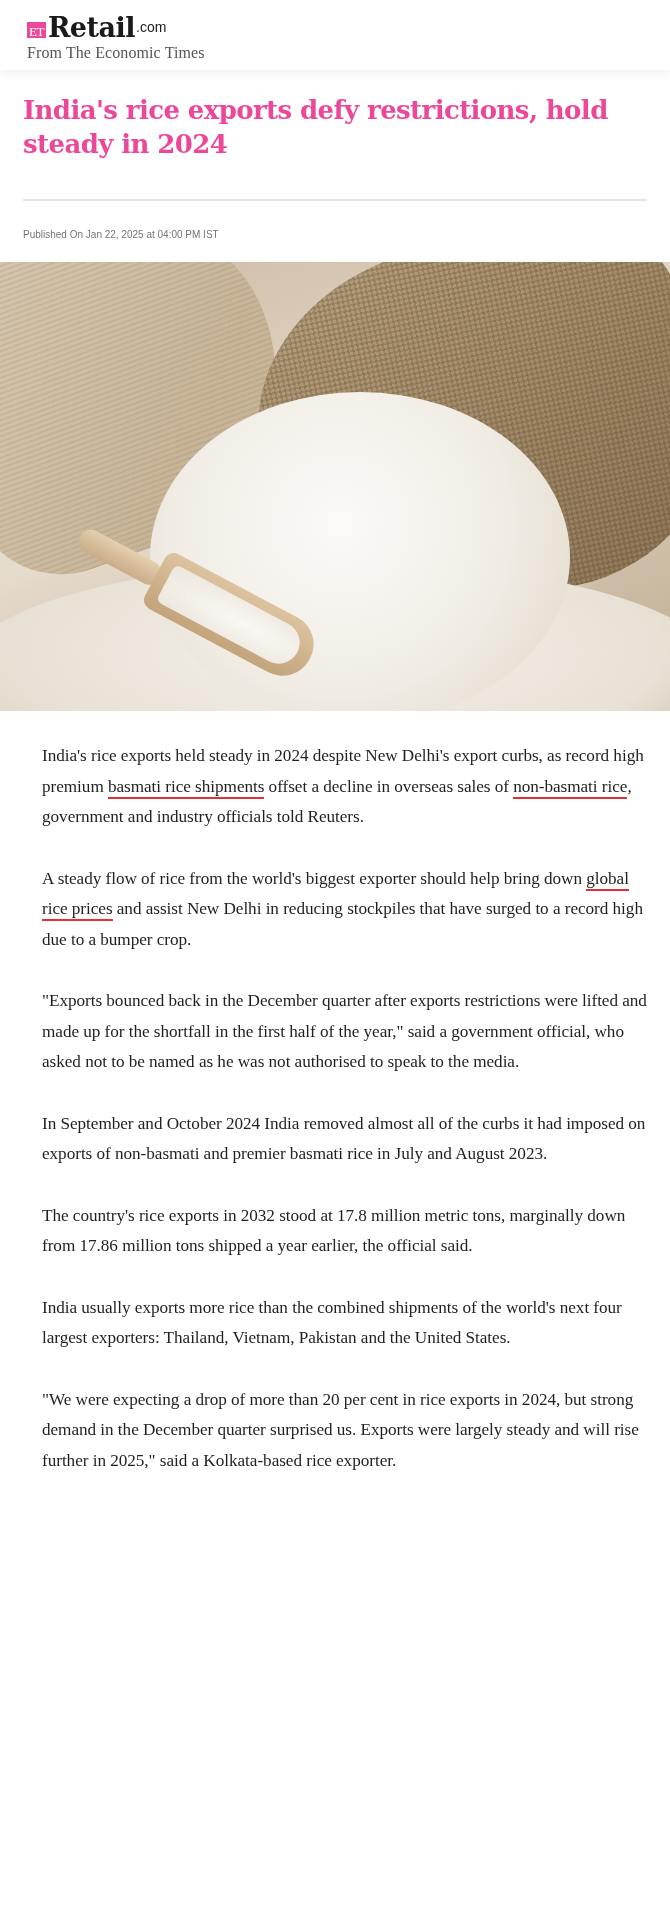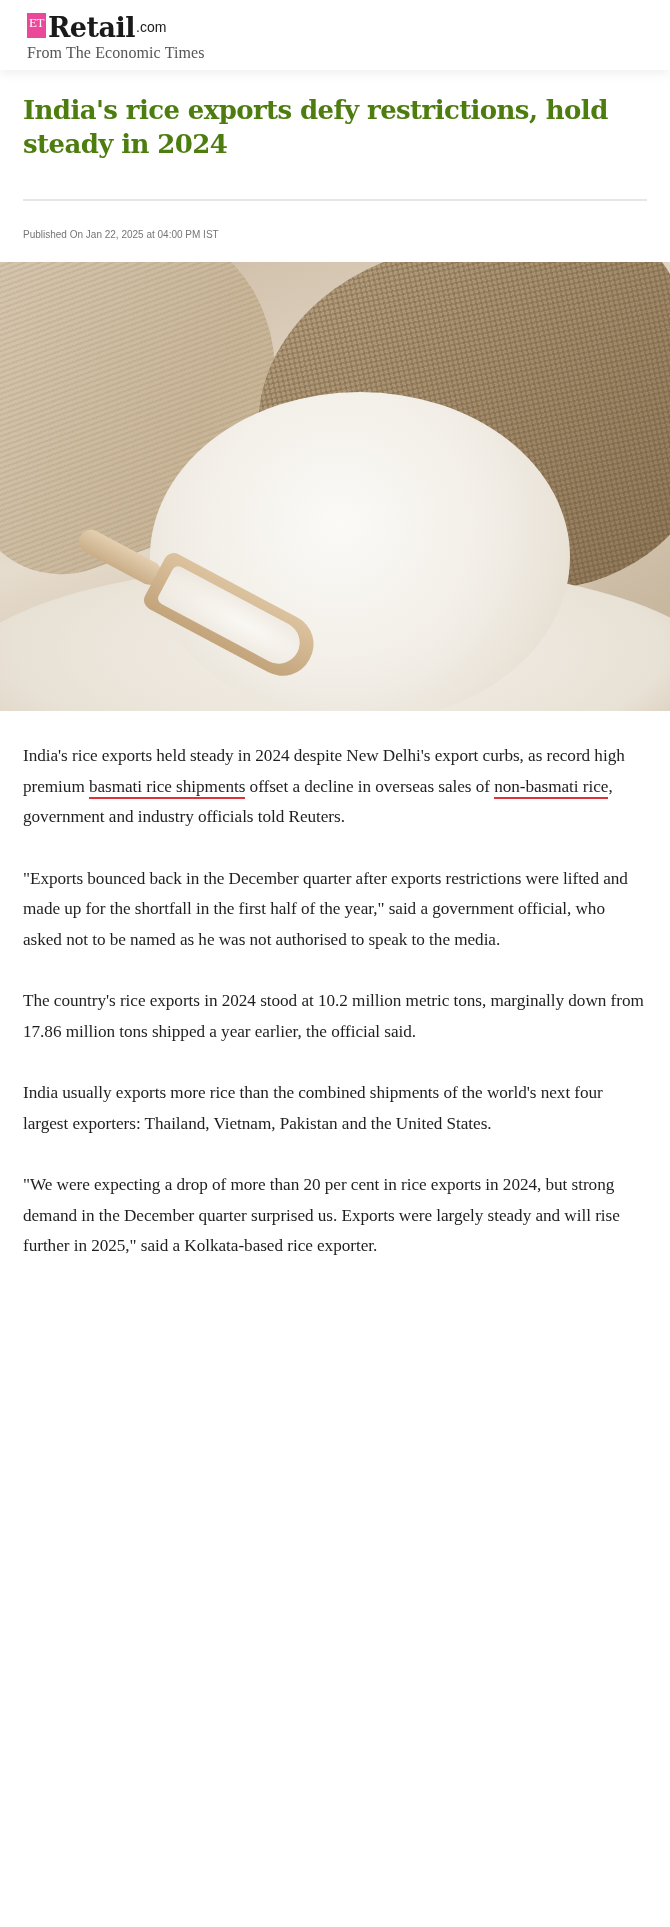--- a/index.html
+++ b/index.html
@@ -10,21 +10,21 @@
       height: 70px;
       background: #ffffff;
       box-shadow: 0 4px 10px rgba(0,0,0,0.06);
       position: relative;
       padding: 15px 0 0 27px;
     }
     .logo-row { display: flex; align-items: flex-end; height: 26px; }
     .logo-et {
       background: #ec4899; color: #fff;
       font-family: "Liberation Serif", serif;
-      font-size: 13px; line-height: 20px; height: 25px;
+      font-size: 13px; line-height: 20px; height: 16px;
       padding: 0 2px; margin-bottom: 3px; margin-right: 2px;
       letter-spacing: -0.5px;
     }
     .logo-retail {
       font-family: "DejaVu Serif", serif;
       font-weight: bold; font-size: 27px; line-height: 26px;
       color: #1a1a1a; letter-spacing: -0.5px;
     }
     .logo-com {
       font-family: "Liberation Sans", sans-serif;
@@ -33,21 +33,21 @@
     .logo-tagline {
       font-family: "Liberation Serif", serif;
       font-size: 16px; color: #555; margin-top: 3px; letter-spacing: 0.1px;
     }
 
     .article-head { padding: 0 23px; }
     .headline {
       font-family: "DejaVu Serif", serif;
       font-weight: bold;
       font-size: 26px; line-height: 34px;
-      color: #4d7c0f;
+      color: #ec4899;
       padding-top: 23px;
       letter-spacing: -0.6px;
     }
     .divider { height: 2px; background: #e6e6e6; margin-top: 38px; }
     .published {
       font-family: "Liberation Sans", sans-serif;
       font-size: 10px; color: #757575;
       margin-top: 28px;
     }
 
@@ -115,20 +115,21 @@
     }
 
     .article-body { padding: 30px 23px 0 23px; }
     .article-body p {
       font-family: "Liberation Serif", serif;
       font-size: 17.2px;
       line-height: 30.5px;
       color: #1f1f1f;
       margin-bottom: 31px;
       letter-spacing: -0.05px;
+      margin-left: 19px;
     }
     .article-body a {
       color: #1f1f1f; text-decoration: none;
       border-bottom: 2px solid #e2303a;
       padding-bottom: 1px;
     }
   </style>
 </head>
 <body>
 
@@ -156,18 +157,20 @@
     <div class="rice-floor"></div>
     <div class="rice-mound"></div>
     <div class="scoop">
       <div class="handle"></div>
       <div class="bowl"></div>
     </div>
   </figure>
 
   <div class="article-body" id="article-body">
       <p><span>India's rice exports held steady in 2024 despite New Delhi's export curbs, as record high premium </span><a href="#">basmati rice shipments</a><span> offset a decline in overseas sales of </span><a href="#">non-basmati rice</a><span>, government and industry officials told Reuters.</span></p>
+      <p><span>A steady flow of rice from the world's biggest exporter should help bring down </span><a href="#">global rice prices</a><span> and assist New Delhi in reducing stockpiles that have surged to a record high due to a bumper crop.</span></p>
       <p><span>"Exports bounced back in the December quarter after exports restrictions were lifted and made up for the shortfall in the first half of the year," said a government official, who asked not to be named as he was not authorised to speak to the media.</span></p>
-      <p><span>The country's rice exports in 2024 stood at 10.2 million metric tons, marginally down from 17.86 million tons shipped a year earlier, the official said.</span></p>
+      <p><span>In September and October 2024 India removed almost all of the curbs it had imposed on exports of non-basmati and premier basmati rice in July and August 2023.</span></p>
+      <p><span>The country's rice exports in 2032 stood at 17.8 million metric tons, marginally down from 17.86 million tons shipped a year earlier, the official said.</span></p>
       <p><span>India usually exports more rice than the combined shipments of the world's next four largest exporters: Thailand, Vietnam, Pakistan and the United States.</span></p>
       <p><span>"We were expecting a drop of more than 20 per cent in rice exports in 2024, but strong demand in the December quarter surprised us. Exports were largely steady and will rise further in 2025," said a Kolkata-based rice exporter.</span></p>
     </div>
 </main>
 
 </body></html>

